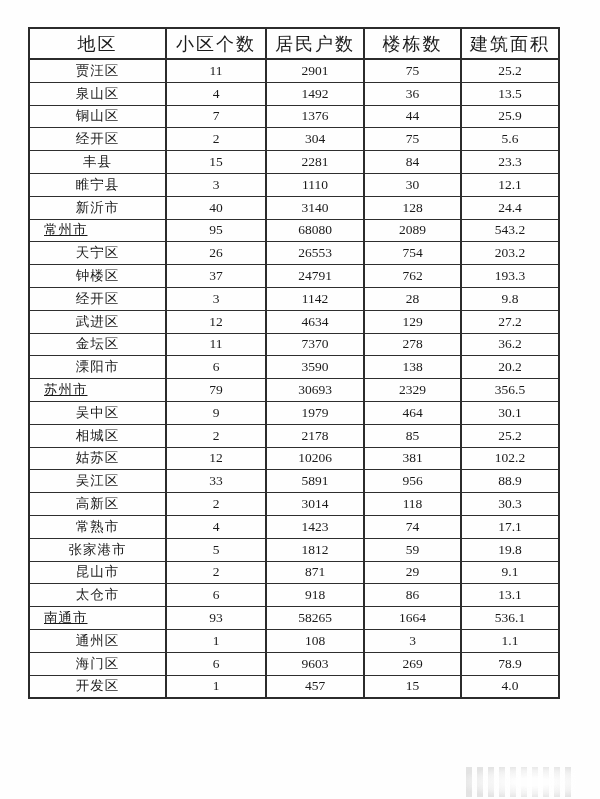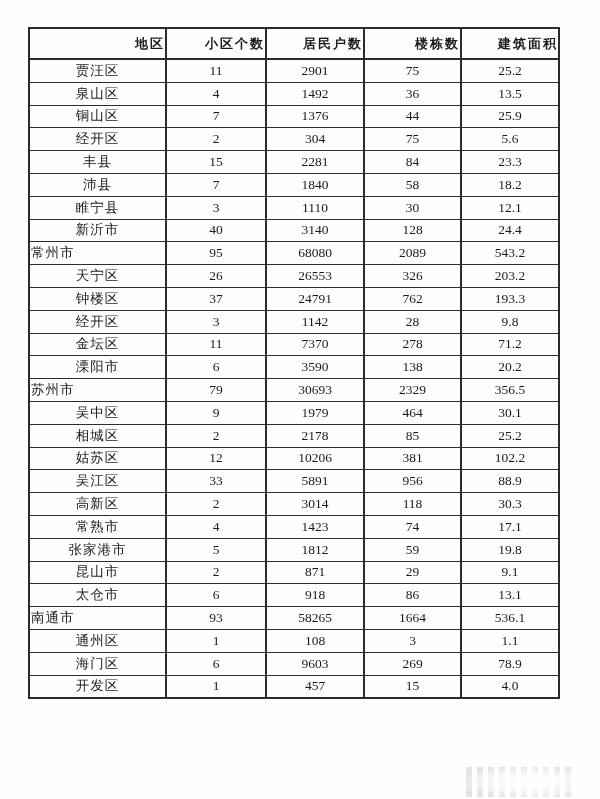--- a/index.html
+++ b/index.html
@@ -22,24 +22,24 @@
     top: 27px;
     width: 530px;
     border-collapse: collapse;
     table-layout: fixed;
     border: 2px solid #2b2b2b;
   }
   .stat-table th {
     border-left: 2px solid #2b2b2b;
     border-bottom: 2px solid #2b2b2b;
     height: 29px;
-    font-size: 13px;
-    font-weight: bold;
+    font-size: 18px;
+    font-weight: normal;
     letter-spacing: 2px;
-    text-align: right;
+    text-align: center;
     padding: 0;
     white-space: nowrap;
     overflow: hidden;
   }
   .stat-table td {
     border-left: 2px solid #2b2b2b;
     border-top: 1px solid #2e2e2e;
     height: 21.8px;
     font-size: 13.5px;
     text-align: center;
@@ -49,21 +49,22 @@
   }
   .stat-table th:first-child,
   .stat-table td:first-child {
     border-left: none;
   }
   .stat-table td.region-cell {
     letter-spacing: 1px;
   }
   .stat-table tr.parent-row td.region-cell {
     text-align: left;
-    padding-left: 1px; 
+    padding-left: 14px; 
+    text-decoration: underline;
   }
   
   .scan-fade {
     position: absolute;
     right: 24px;
     bottom: 2px;
     width: 110px;
     height: 30px;
     background:
       repeating-linear-gradient(90deg, rgba(120,120,120,0.25) 0 6px, rgba(255,255,255,0) 6px 11px),
@@ -125,27 +126,20 @@
           <td>5.6</td>
         </tr>
         <tr>
           <td class="region-cell">丰县</td>
           <td>15</td>
           <td>2281</td>
           <td>84</td>
           <td>23.3</td>
         </tr>
         <tr>
-          <td class="region-cell">沛县</td>
-          <td>7</td>
-          <td>1840</td>
-          <td>58</td>
-          <td>18.2</td>
-        </tr>
-        <tr>
           <td class="region-cell">睢宁县</td>
           <td>3</td>
           <td>1110</td>
           <td>30</td>
           <td>12.1</td>
         </tr>
         <tr>
           <td class="region-cell">新沂市</td>
           <td>40</td>
           <td>3140</td>
@@ -156,43 +150,50 @@
           <td class="region-cell">常州市</td>
           <td>95</td>
           <td>68080</td>
           <td>2089</td>
           <td>543.2</td>
         </tr>
         <tr>
           <td class="region-cell">天宁区</td>
           <td>26</td>
           <td>26553</td>
-          <td>326</td>
+          <td>754</td>
           <td>203.2</td>
         </tr>
         <tr>
           <td class="region-cell">钟楼区</td>
           <td>37</td>
           <td>24791</td>
           <td>762</td>
           <td>193.3</td>
         </tr>
         <tr>
           <td class="region-cell">经开区</td>
           <td>3</td>
           <td>1142</td>
           <td>28</td>
           <td>9.8</td>
         </tr>
         <tr>
+          <td class="region-cell">武进区</td>
+          <td>12</td>
+          <td>4634</td>
+          <td>129</td>
+          <td>27.2</td>
+        </tr>
+        <tr>
           <td class="region-cell">金坛区</td>
           <td>11</td>
           <td>7370</td>
           <td>278</td>
-          <td>71.2</td>
+          <td>36.2</td>
         </tr>
         <tr>
           <td class="region-cell">溧阳市</td>
           <td>6</td>
           <td>3590</td>
           <td>138</td>
           <td>20.2</td>
         </tr>
         <tr class="parent-row">
           <td class="region-cell">苏州市</td>

